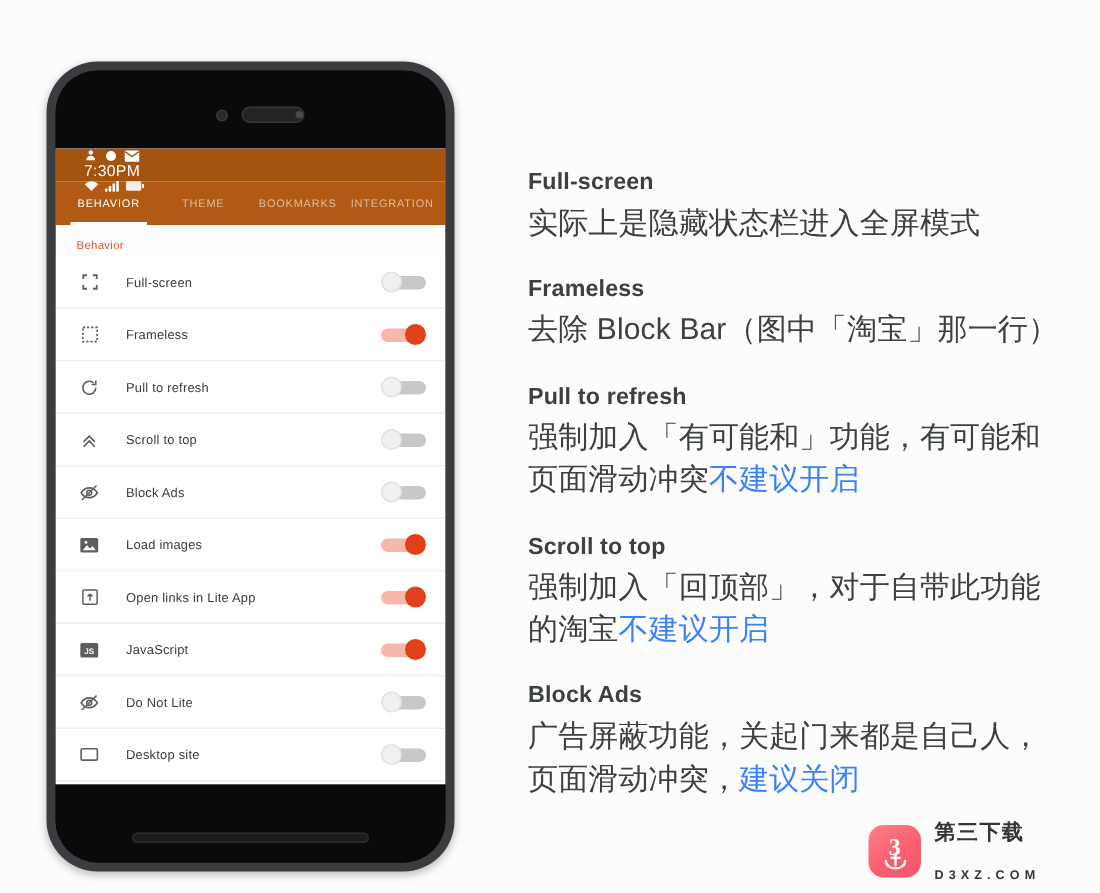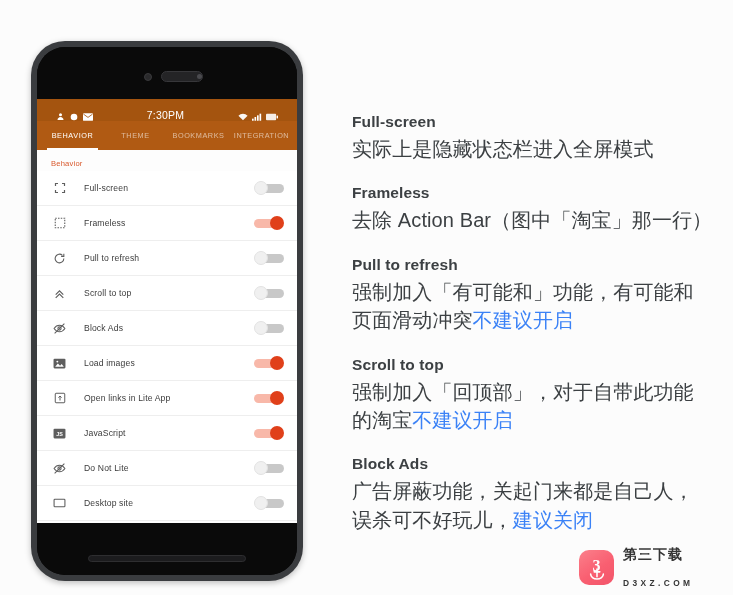--- a/index.html
+++ b/index.html
@@ -68,23 +68,24 @@
     border-radius: 4px;
     background: #1c1c1e;
     border: 1px solid #2e2e30;
   }
 
   
   .statusbar {
     position: relative;
     height: 22px;
     background: #a4540f;
-    display: flex; align-items: flex-end;
+    display: flex; align-items: flex-start;
     padding: 0 19px;
     color: #ffffff;
+    flex-direction: column;
   }
   .sb-left { display: flex; align-items: center; gap: 5px; }
   .sb-center { flex: 1; text-align: center; font-size: 10.5px; letter-spacing: .2px; font-weight: 400; }
   .sb-right { display: flex; align-items: center; gap: 4px; }
   .sb-ico { display: block; }
 
   
   .tabbar {
     height: 29px;
     background: #b05a13;
@@ -433,39 +434,39 @@
 
   <div class="notes">
 
     <div class="note">
       <h3>Full-screen</h3>
       <p><span>实际上是隐藏状态栏进入全屏模式</span></p>
     </div>
 
     <div class="note">
       <h3>Frameless</h3>
-      <p><span>去除 Action Bar（图中「淘宝」那一行）</span></p>
+      <p><span>去除 Block Bar（图中「淘宝」那一行）</span></p>
     </div>
 
     <div class="note">
       <h3>Pull to refresh</h3>
       <p><span>强制加入「有可能和」功能，有可能和</span></p>
       <p><span>页面滑动冲突</span><span class="hl">不建议开启</span></p>
     </div>
 
     <div class="note">
       <h3>Scroll to top</h3>
       <p><span>强制加入「回顶部」，对于自带此功能</span></p>
       <p><span>的淘宝</span><span class="hl">不建议开启</span></p>
     </div>
 
     <div class="note">
       <h3>Block Ads</h3>
       <p><span>广告屏蔽功能，关起门来都是自己人，</span></p>
-      <p><span>误杀可不好玩儿，</span><span class="hl">建议关闭</span></p>
+      <p><span>页面滑动冲突，</span><span class="hl">建议关闭</span></p>
     </div>
 
   </div>
 
   <div class="wm">
     <div class="wm-logo">
       <span class="g3">3</span>
       <svg class="anchor" width="17" height="12" viewBox="0 0 24 16" fill="none" stroke="#ffffff" stroke-width="2.2" stroke-linecap="round">
           <path d="M12 1v11"></path>
           <path d="M3 8c0 4 4 7 9 7s9-3 9-7"></path>

